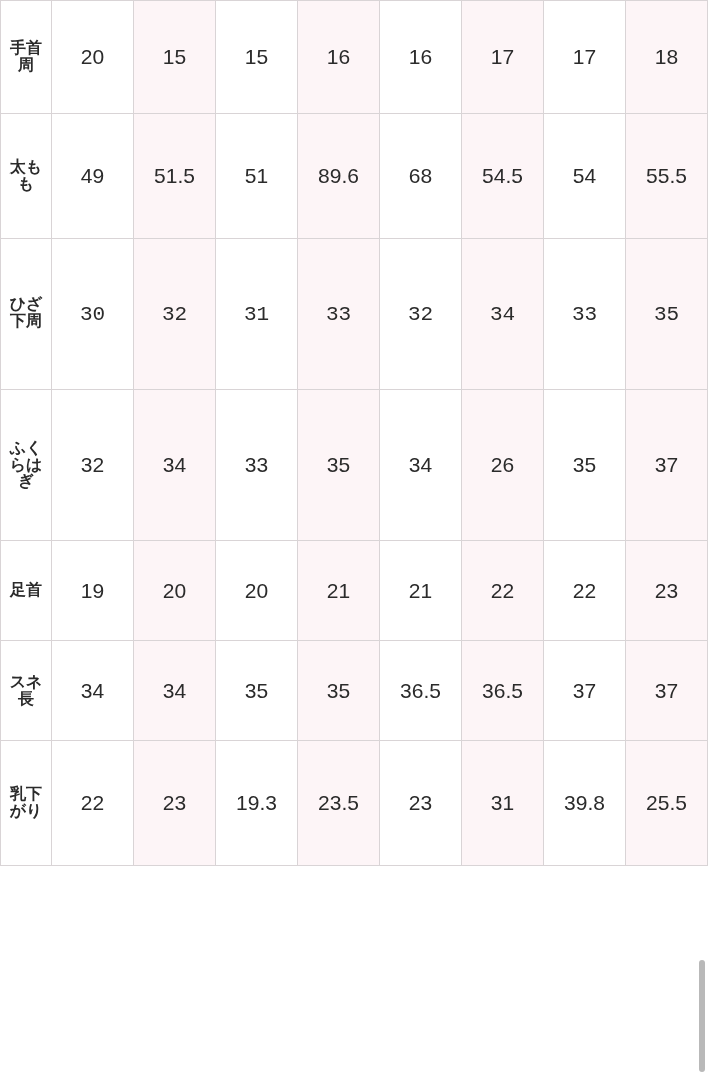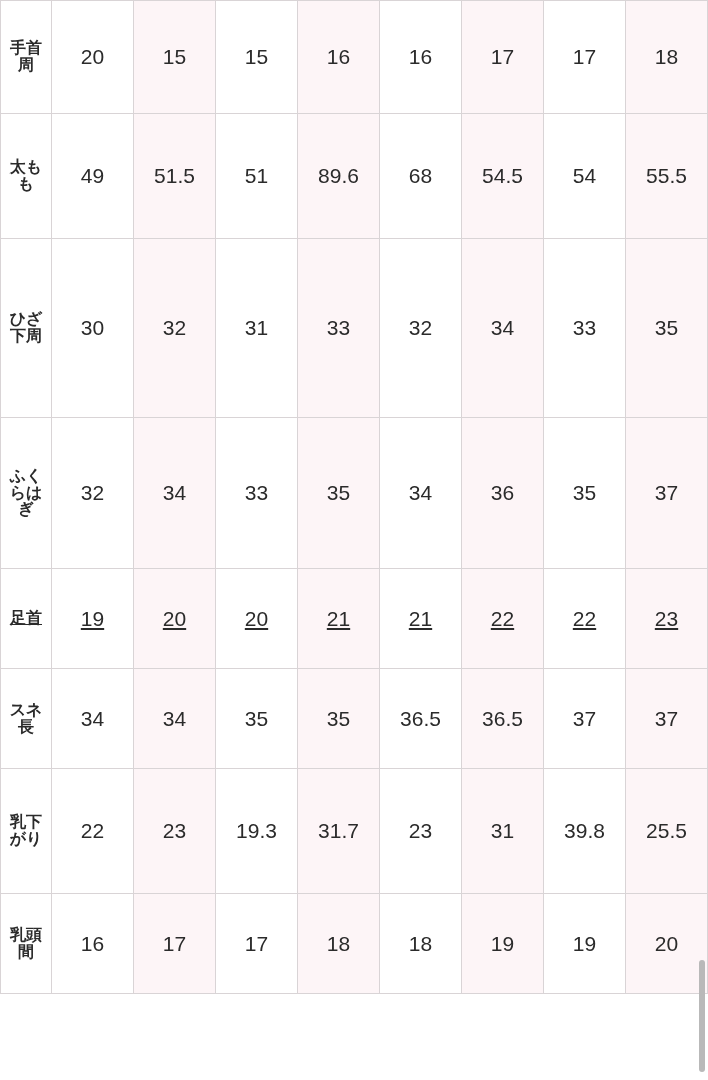--- a/index.html
+++ b/index.html
@@ -74,43 +74,43 @@
         <td class="rowlabel">太もも</td>
         <td>49</td>
         <td class="tint">51.5</td>
         <td>51</td>
         <td class="tint">89.6</td>
         <td>68</td>
         <td class="tint">54.5</td>
         <td>54</td>
         <td class="tint">55.5</td>
       </tr>
-      <tr style="height: 179px;">
+      <tr style="height: 151px; font-family: Liberation Mono, monospace;">
         <td class="rowlabel">ひざ下周</td>
         <td>30</td>
         <td class="tint">32</td>
         <td>31</td>
         <td class="tint">33</td>
         <td>32</td>
         <td class="tint">34</td>
         <td>33</td>
         <td class="tint">35</td>
       </tr>
       <tr style="height: 151px;">
         <td class="rowlabel">ふくらはぎ</td>
         <td>32</td>
         <td class="tint">34</td>
         <td>33</td>
         <td class="tint">35</td>
         <td>34</td>
-        <td class="tint">36</td>
+        <td class="tint">26</td>
         <td>35</td>
         <td class="tint">37</td>
       </tr>
-      <tr style="height: 100px; text-decoration: underline;">
+      <tr style="height: 100px;">
         <td class="rowlabel">足首</td>
         <td>19</td>
         <td class="tint">20</td>
         <td>20</td>
         <td class="tint">21</td>
         <td>21</td>
         <td class="tint">22</td>
         <td>22</td>
         <td class="tint">23</td>
       </tr>
@@ -123,33 +123,22 @@
         <td>36.5</td>
         <td class="tint">36.5</td>
         <td>37</td>
         <td class="tint">37</td>
       </tr>
       <tr style="height: 125px;">
         <td class="rowlabel">乳下がり</td>
         <td>22</td>
         <td class="tint">23</td>
         <td>19.3</td>
-        <td class="tint">31.7</td>
+        <td class="tint">23.5</td>
         <td>23</td>
         <td class="tint">31</td>
         <td>39.8</td>
         <td class="tint">25.5</td>
-      </tr>
-      <tr style="height: 100px;">
-        <td class="rowlabel">乳頭間</td>
-        <td>16</td>
-        <td class="tint">17</td>
-        <td>17</td>
-        <td class="tint">18</td>
-        <td>18</td>
-        <td class="tint">19</td>
-        <td>19</td>
-        <td class="tint">20</td>
       </tr>
     </tbody>
 </table>
 
 <div class="scrollbar-track"></div>
 
 </body></html>

